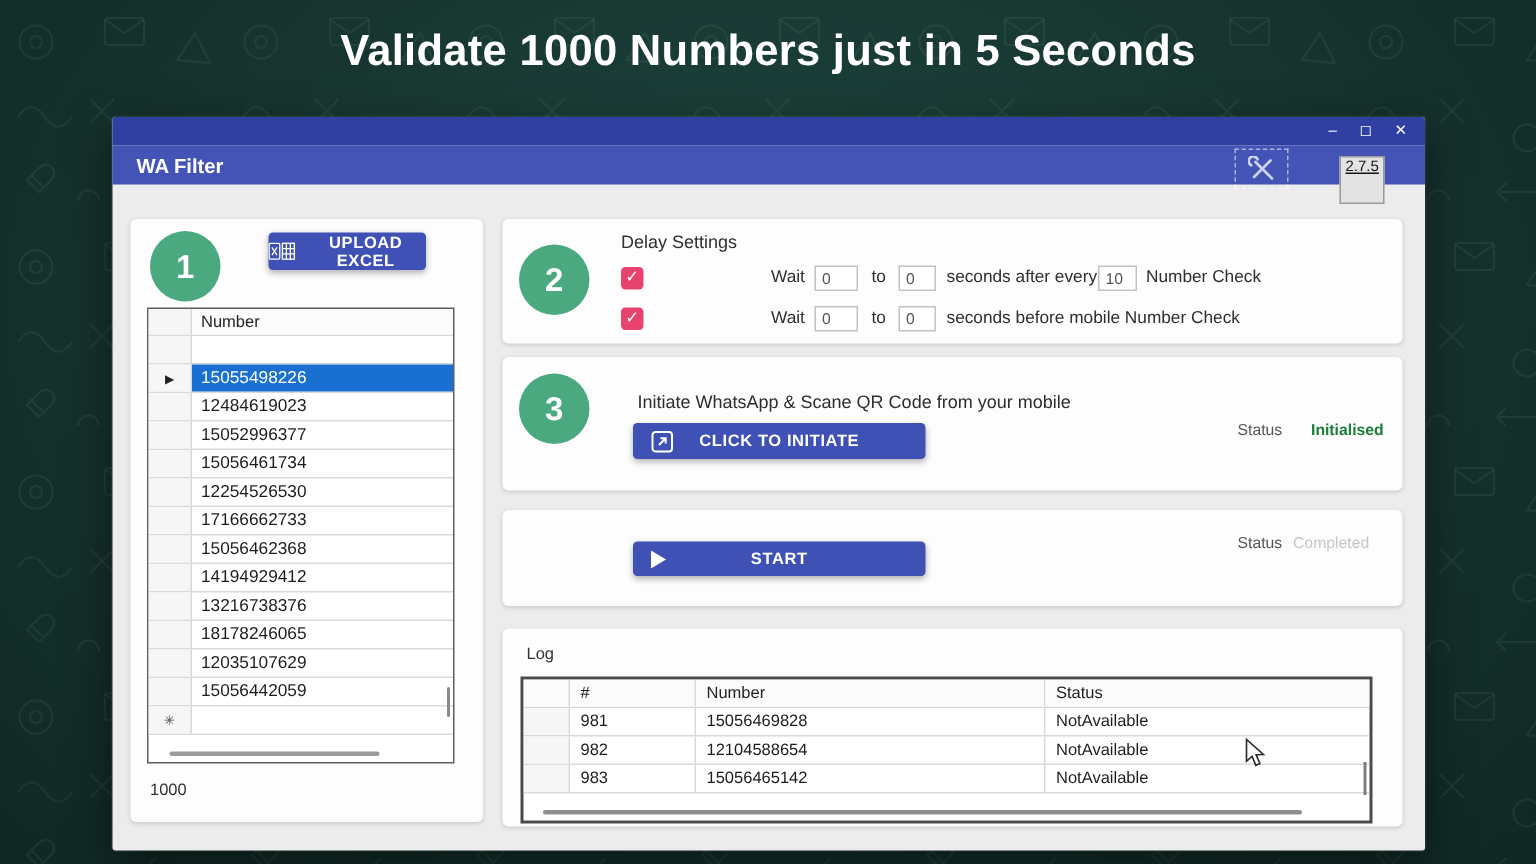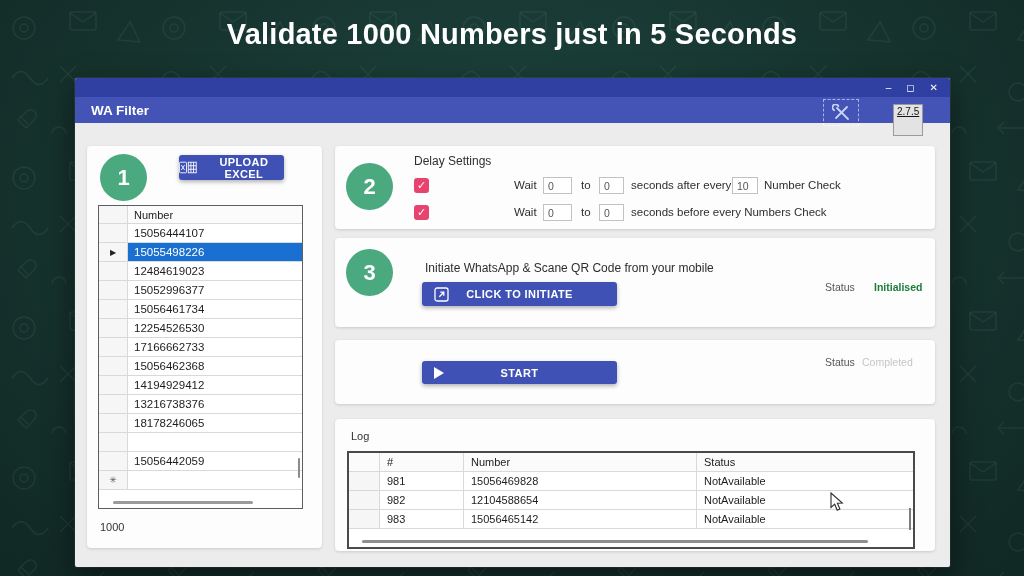--- a/index.html
+++ b/index.html
@@ -189,21 +189,20 @@
       <span>UPLOAD EXCEL</span>
     </button>
 
     <div class="numgrid">
       <div class="ngrow head">
         <div class="rh"></div>
         <div class="val">Number</div>
       </div>
       <div class="ngrow">
           <div class="rh"></div>
-          <div class="val">15056444107</div>
         </div>
       <div class="ngrow sel">
           <div class="rh">
             <span class="row-arrow">▶</span>
           </div>
           <div class="val">15055498226</div>
         </div>
       <div class="ngrow">
           <div class="rh"></div>
           <div class="val">12484619023</div>
@@ -235,20 +234,21 @@
       <div class="ngrow">
           <div class="rh"></div>
           <div class="val">13216738376</div>
         </div>
       <div class="ngrow">
           <div class="rh"></div>
           <div class="val">18178246065</div>
         </div>
       <div class="ngrow">
           <div class="rh"></div>
+          <div class="val">12035107629</div>
         </div>
       <div class="ngrow">
           <div class="rh"></div>
           <div class="val">15056442059</div>
         </div>
       <div class="ngrow">
           <div class="rh">
             <span class="newrow-mark">✳</span>
           </div>
           <div class="val"></div>
@@ -271,21 +271,21 @@
       <span class="dlbl at217">seconds after every</span>
       <input class="dinput at318" style="width: 26px;" value="10">
       <span class="dlbl at350">Number Check</span>
     </div>
     <div class="delay-row r2">
       <span class="cbx" style="left:0;">✓</span>
       <span class="dlbl at100">Wait</span>
       <input class="dinput at129" style="width: 29px;" value="0">
       <span class="dlbl at167">to</span>
       <input class="dinput at185" style="width: 25px;" value="0">
-      <span class="dlbl at217">seconds before every Numbers Check</span>
+      <span class="dlbl at217">seconds before mobile Number Check</span>
     </div>
   </div>
 
   <div class="card card-init">
     <div class="step-badge" style="left:11px; top:11px;">3</div>
     <div class="init-instruction">Initiate WhatsApp &amp; Scane QR Code from your mobile</div>
     <button class="btn init-btn">
       <span class="ico">
         <svg width="15" height="15" viewBox="0 0 15 15" fill="none" stroke="#fff" stroke-width="1.3">
           <rect x="1" y="1" width="13" height="13" rx="2"></rect>

